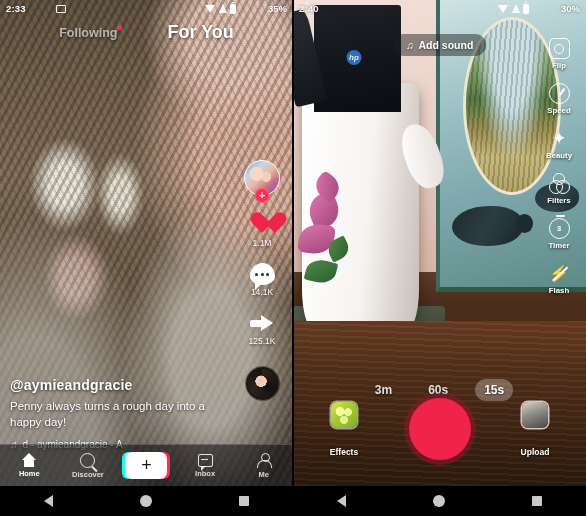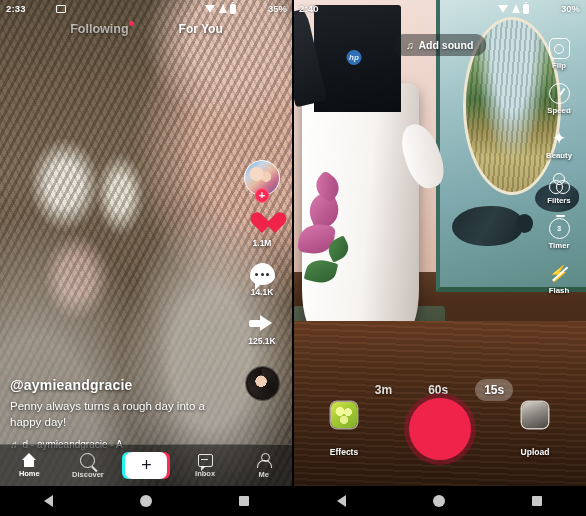--- a/index.html
+++ b/index.html
@@ -58,28 +58,28 @@
   }
   .cat-light{position:absolute;inset:0;background:
      radial-gradient(ellipse at 72% 74%, rgba(235,232,226,.55) 0 13%, rgba(0,0,0,0) 30%),
      radial-gradient(ellipse at 12% 90%, rgba(228,226,220,.45) 0 16%, rgba(0,0,0,0) 36%);}
 
   
   .tabs { position:absolute; top:22px; left:0; right:0; z-index:30;
     display:flex; justify-content:center; align-items:center; gap:14px; }
   .tab { font-size:12.5px; font-weight:bold; color:rgba(255,255,255,.62);
     text-shadow:0 1px 3px rgba(0,0,0,.6); position:relative; }
-  .tab.active { color:#fff; font-size:12px;padding-left:36px; }
+  .tab.active { color:#fff; font-size:18px;padding-left:36px; }
   .tab-dot { position:absolute; top:-1px; right:-5px; width:5px;height:5px;border-radius:50%;
     background:#fe2c55; }
 
   
   .rail { position:absolute; right:8px; top:160px; width:46px; z-index:30;
     display:flex; flex-direction:column; align-items:center; }
-  .rail .lbl { font-size:8.5px; color:#fff; font-weight:bold; margin-top:2px;
+  .rail .lbl { font-size:8.5px; color:#fff; font-weight:normal; margin-top:2px;
      text-shadow:0 1px 3px rgba(0,0,0,.75); }
   .avatarwrap { position:relative; width:36px;height:36px; margin-bottom:16px; }
   .avatar { width:36px;height:36px;border-radius:50%; border:1.4px solid #fff; overflow:hidden;
     background:
       radial-gradient(circle at 34% 38%, #f6d9c4 0 22%, rgba(0,0,0,0) 23%),
       radial-gradient(circle at 62% 46%, #f3cfb8 0 18%, rgba(0,0,0,0) 19%),
       linear-gradient(140deg,#6fa8d6 0%,#c9d6e3 28%,#e9b9a0 50%,#c76b8b 72%,#6d5ba3 100%); }
   .follow { position:absolute; left:50%; transform:translateX(-50%); bottom:-7px;
     width:15px;height:15px;border-radius:50%; background:#fe2c55; border:1px solid rgba(255,255,255,.25);
     display:flex;align-items:center;justify-content:center; color:#fff; font-size:11px; line-height:1;

